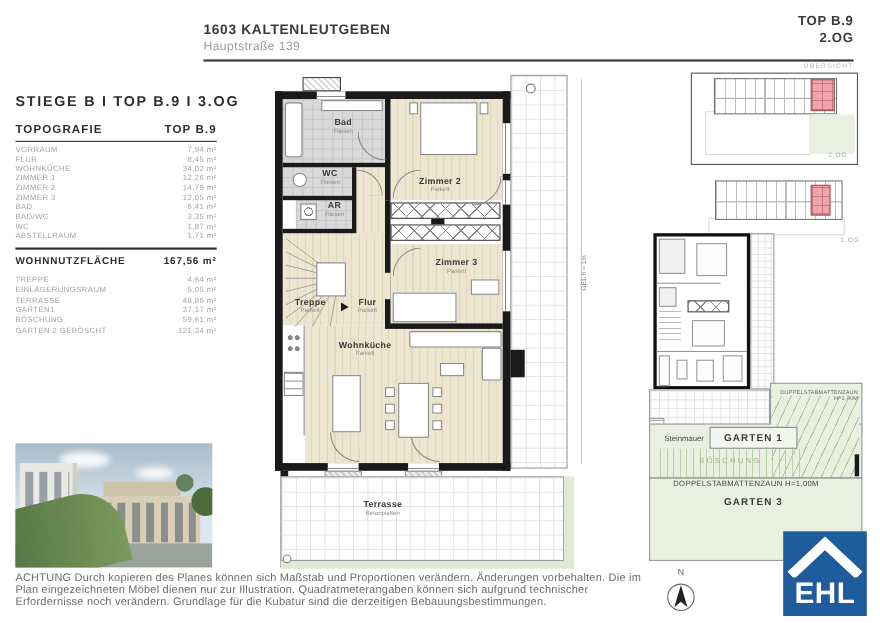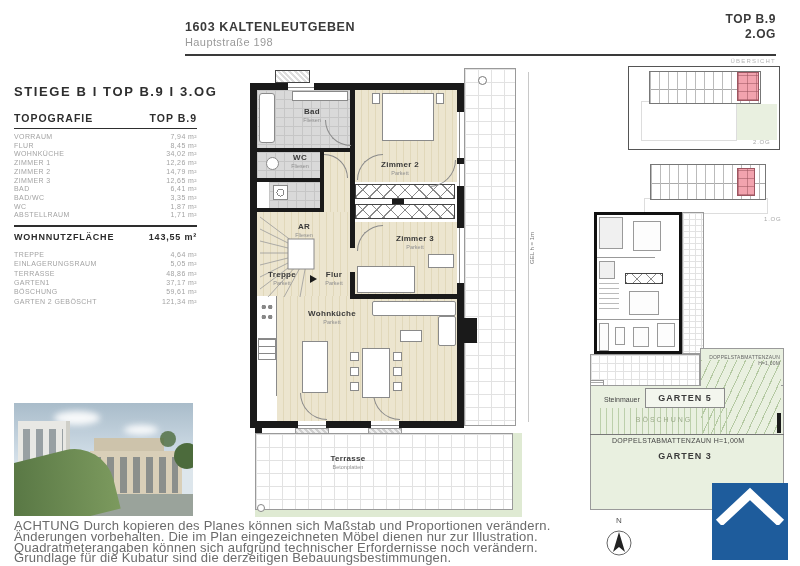--- a/index.html
+++ b/index.html
@@ -52,37 +52,37 @@
   .floor-tag{position:absolute;font-size:6px;color:#a8a8a8;letter-spacing:.8px;}
   .gardengreen{background:#e9f0e0;}
   .slopehatch{background-image:repeating-linear-gradient(115deg,#b4c9a2 0 1px,transparent 1px 8px);}
   .vhatch{background-image:repeating-linear-gradient(90deg,#bccfab 0 1px,transparent 1px 6px);}
   .sitefence{font-size:5px;color:#666;letter-spacing:.2px;}
   .g1box{position:absolute;background:#f3f6ee;border:1px solid #8a8a8a;box-sizing:border-box;text-align:center;
     font-weight:bold;font-size:9px;color:#3a3a3a;letter-spacing:1px;line-height:19px;}
   .miniplan{position:absolute;background:#fff;border:3px solid #111;box-sizing:border-box;}
   .mfurn{position:absolute;background:#fdfdfd;border:1px solid #9a9a9a;box-sizing:border-box;}
   
-  .disc{position:absolute;left:14px;top:521px;width:574px;font-size:13px;color:#6b6b6b;line-height:10.8px;letter-spacing:.2px;}
+  .disc{position:absolute;left:14px;top:521px;width:574px;font-size:10px;color:#6b6b6b;line-height:10.8px;letter-spacing:.2px;}
   .ehl{position:absolute;left:712px;top:483px;width:76px;height:77px;background:#1e5c9c;text-align:center;}
   .ehl-txt{color:#fff;font-weight:bold;font-size:27px;letter-spacing:.5px;line-height:26px;margin-top:-4px;}
   
   .render{position:absolute;left:14px;top:403px;width:179px;height:113px;overflow:hidden;background:linear-gradient(#a9bcca 0%,#cfdce6 45%,#dde6ec 60%);}
   .cloud{position:absolute;background:#fff;border-radius:50%;filter:blur(3px);opacity:.9;}
   .hill{position:absolute;left:-20px;bottom:-8px;width:120px;height:70px;background:linear-gradient(100deg,#51703f,#7c9a5e);transform:rotate(-14deg);border-radius:8px 40px 0 0;}
   .bldg{position:absolute;box-sizing:border-box;}
   .winstrip{background-image:repeating-linear-gradient(90deg,#57656e 0 7px,transparent 7px 13px);background-size:100% 8px;background-repeat:repeat-y;}
   .treeblob{position:absolute;background:#4c6b3c;border-radius:50%;}
 </style>
 </head>
 <body>
 
 <div class="abs" style="left:185px;top:20px;">
   <div class="hdr-city">1603 KALTENLEUTGEBEN</div>
-  <div class="hdr-street">Hauptstraße 198</div>
+  <div class="hdr-street">Hauptstraße 139</div>
 </div>
 <div class="abs hdr-unit" style="left:576px;top:12px;width:200px;">
   <div>TOP B.9</div>
   <div>2.OG</div>
 </div>
 <div class="hdr-line"></div>
 <div class="uebersicht">ÜBERSICHT</div>
 
 <div class="lp-title">STIEGE B  I  TOP B.9  I  3.OG</div>
 
@@ -128,21 +128,21 @@
         <span>WC</span>
         <span>1,87 m²</span>
       </div>
     <div class="trow">
         <span>ABSTELLRAUM</span>
         <span>1,71 m²</span>
       </div>
   </div>
   <div class="tsum">
     <span>WOHNNUTZFLÄCHE</span>
-    <span>143,55 m²</span>
+    <span>167,56 m²</span>
   </div>
   <div>
     <div class="trow xl">
         <span>TREPPE</span>
         <span>4,64 m²</span>
       </div>
     <div class="trow xl">
         <span>EINLAGERUNGSRAUM</span>
         <span>5,05 m²</span>
       </div>
@@ -276,21 +276,21 @@
   <div class="abs" style="left:78px;top:215px;width:0;height:0;border-left:7px solid #1a1a1a;border-top:4px solid transparent;border-bottom:4px solid transparent;"></div>
 
   <div class="lbl" style="left:55px;top:47px;width:50px;">
     <div class="nm">Bad</div>
     <div class="sub">Fliesen</div>
   </div>
   <div class="lbl" style="left:48px;top:93px;width:40px;">
     <div class="nm">WC</div>
     <div class="sub">Fliesen</div>
   </div>
-  <div class="lbl" style="left:52px;top:122px;width:40px;margin-top:40px;">
+  <div class="lbl" style="left:52px;top:122px;width:40px;">
     <div class="nm">AR</div>
     <div class="sub">Fliesen</div>
   </div>
   <div class="lbl" style="left:138px;top:100px;width:60px;">
     <div class="nm">Zimmer 2</div>
     <div class="sub">Parkett</div>
   </div>
   <div class="lbl" style="left:153px;top:174px;width:60px;">
     <div class="nm">Zimmer 3</div>
     <div class="sub">Parkett</div>
@@ -356,21 +356,21 @@
 
   <div class="abs gridfloor" style="left:2px;top:146px;width:110px;height:40px;background-size:8px 8px;"></div>
   <div class="abs" style="left:2px;top:172px;width:14px;height:24px;background:repeating-linear-gradient(0deg,#aaa 0 1px,#fff 1px 5px);border:1px solid #999;box-sizing:border-box;"></div>
 
   <div class="abs gardengreen" style="left:112px;top:140px;width:84px;height:48px;border:1px solid #9a9a9a;box-sizing:border-box;"></div>
   <div class="abs gardengreen" style="left:2px;top:177px;width:194px;height:125px;border:1px solid #9a9a9a;box-sizing:border-box;"></div>
   <div class="abs gardengreen slopehatch" style="left:113px;top:152px;width:80px;height:74px;"></div>
 
   <div class="abs sitefence" style="left:112px;top:146px;width:80px;text-align:right;">DOPPELSTABMATTENZAUN H=1,00M</div>
 
-  <div class="g1box" style="left:57px;top:180px;width:80px;height:20px;">GARTEN 5</div>
+  <div class="g1box" style="left:57px;top:180px;width:80px;height:20px;">GARTEN 1</div>
   <div class="abs" style="left:16px;top:188px;font-size:7px;color:#444;">Steinmauer</div>
 
   <div class="abs vhatch" style="left:12px;top:200px;width:128px;height:26px;"></div>
   <div class="abs" style="left:12px;top:208px;width:128px;text-align:center;font-size:7px;color:#9aaa88;letter-spacing:2px;">BÖSCHUNG</div>
 
   <div class="abs" style="left:2px;top:226px;width:194px;height:1px;background:#777;"></div>
   <div class="abs" style="left:24px;top:229px;font-size:7px;color:#444;letter-spacing:.3px;">DOPPELSTABMATTENZAUN H=1,00M</div>
 
   <div class="abs" style="left:0px;top:243px;width:194px;text-align:center;font-weight:bold;font-size:9px;color:#3a3a3a;letter-spacing:1px;">GARTEN 3</div>
 
@@ -382,13 +382,14 @@
 <svg class="abs" style="left:602px;top:514px;" width="34" height="48" viewBox="0 0 34 48">
   <text x="17" y="9" text-anchor="middle" font-size="8" fill="#555">N</text>
   <circle cx="17" cy="29" r="12" fill="none" stroke="#666" stroke-width="1"></circle>
   <polygon points="17,18 11,38 17,33 23,38" fill="#222"></polygon>
 </svg>
 
 <div class="ehl">
   <svg width="76" height="42" viewBox="0 0 76 42">
     <path d="M7 40 L38 11 L69 40" stroke="#ffffff" stroke-width="9" fill="none"></path>
   </svg>
+  <div class="ehl-txt">EHL</div>
 </div>
 
 </body></html>

